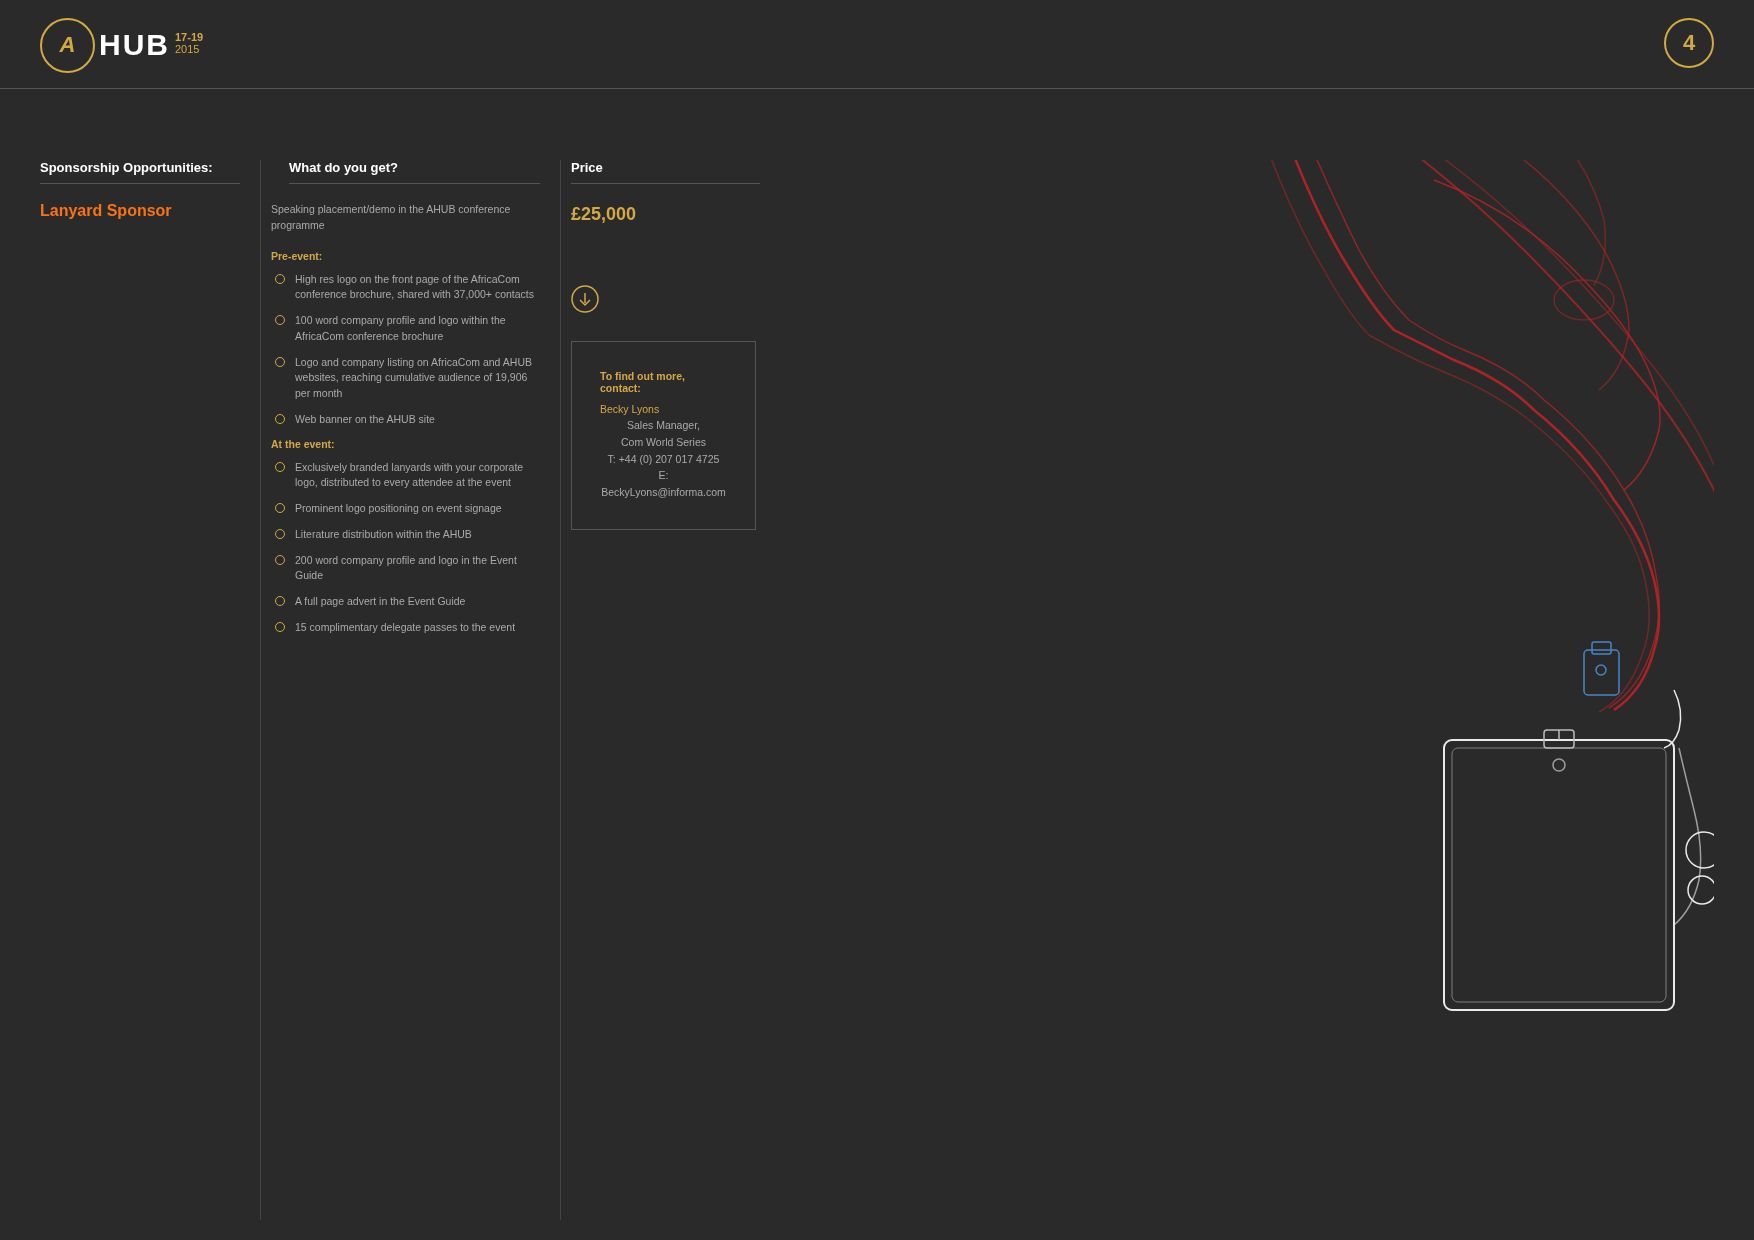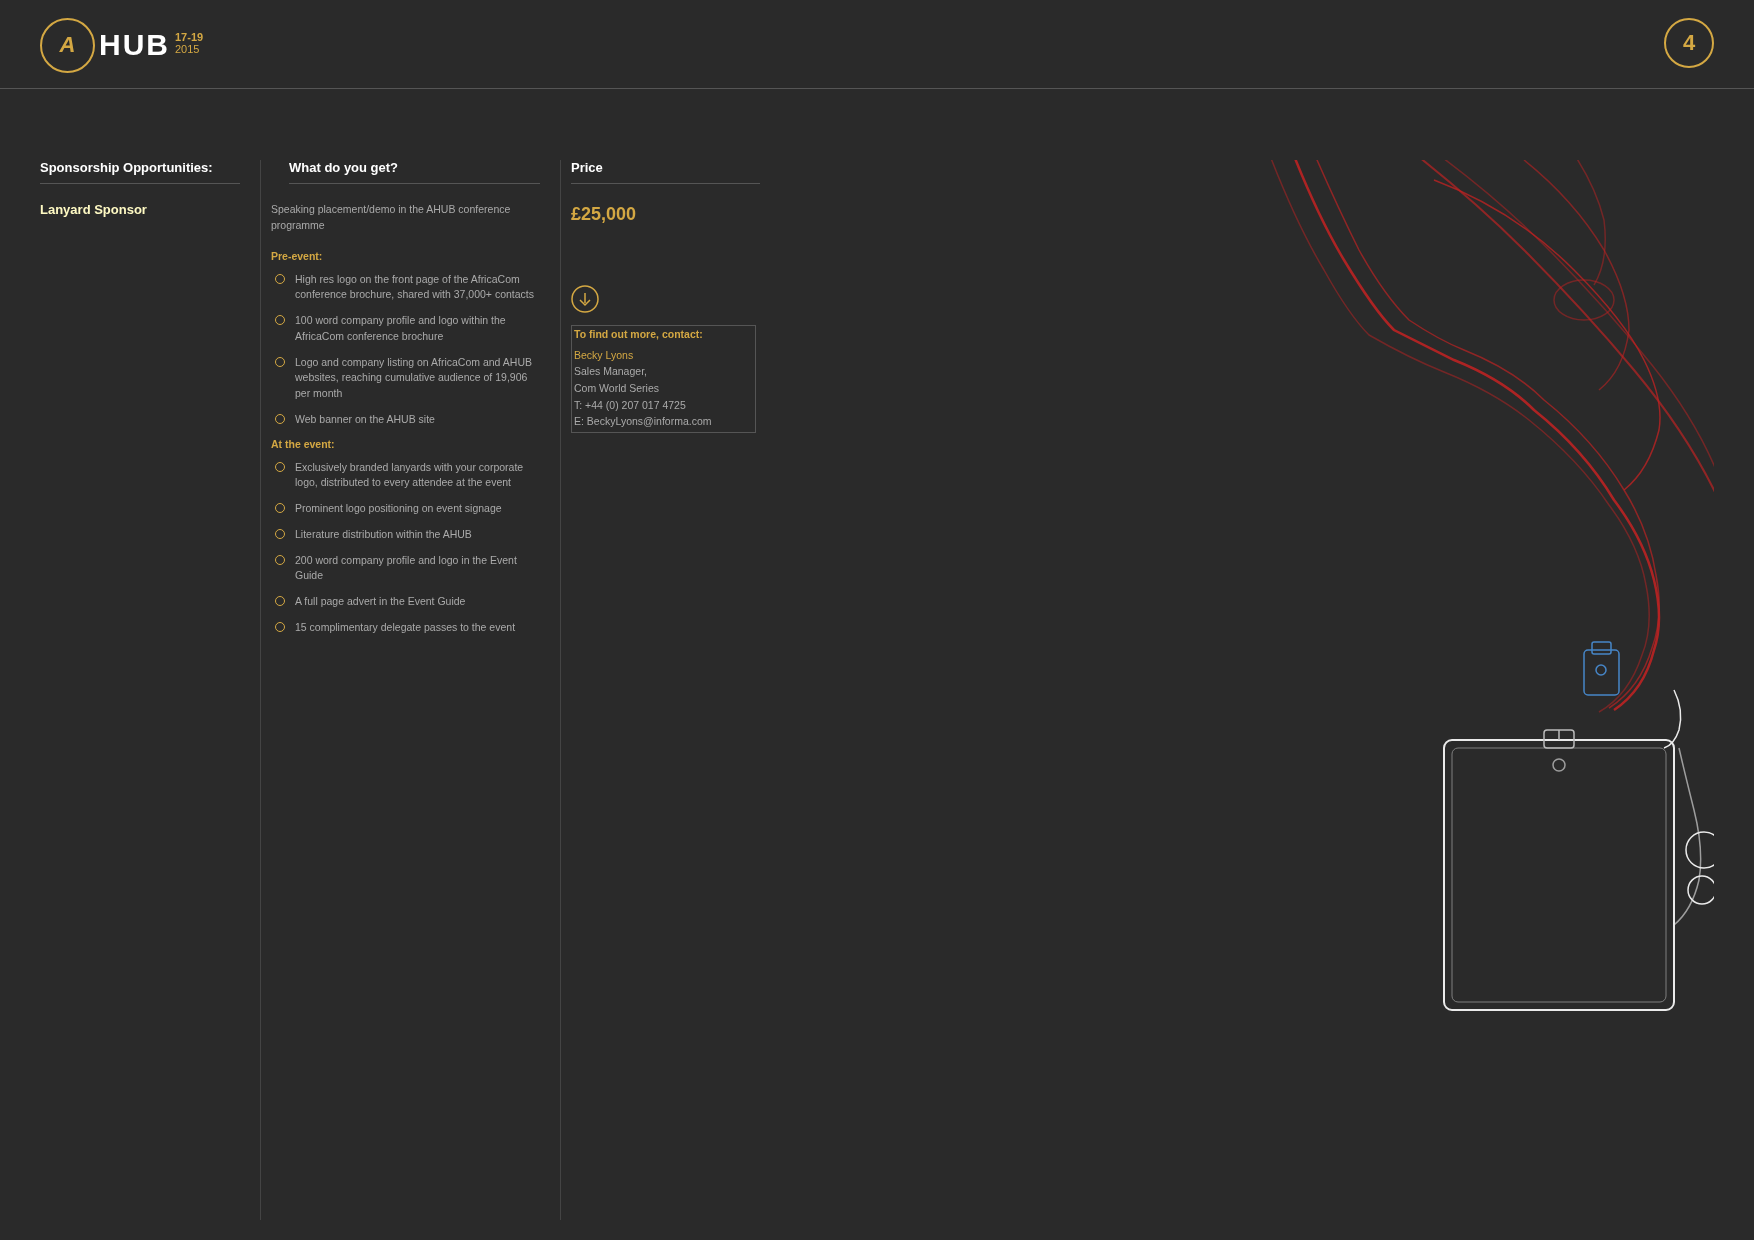--- a/index.html
+++ b/index.html
@@ -117,22 +117,22 @@
     .col-heading {
       color: #ffffff;
       font-size: 13px;
       font-weight: bold;
       margin-bottom: 18px;
       border-bottom: 1px solid #555;
       padding-bottom: 8px;
     }
 
     .sponsor-type {
-      color: #fef9c3;
-      font-size: 13px;
+      color: #f97316;
+      font-size: 16px;
       font-weight: bold;
       margin-bottom: 28px;
     }
 
     .sponsor-description {
       color: #aaaaaa;
       font-size: 10.5px;
       line-height: 1.6;
     }
 
@@ -216,41 +216,42 @@
       color: #d4a843;
       font-size: 18px;
       font-weight: bold;
       margin-bottom: 20px;
       margin-top: 20px;
     }
 
     
     .contact-box {
       border: 1px solid #555;
-      padding: 2px;
-      margin-top: 8px;
+      padding: 28px;
+      margin-top: 24px;
       max-width: 185px;
     }
 
     .contact-heading {
       color: #d4a843;
       font-size: 10.5px;
       font-weight: bold;
       margin-bottom: 5px;
     }
 
     .contact-name {
       color: #d4a843;
       font-size: 10.5px;
     }
 
     .contact-text {
       color: #aaaaaa;
       font-size: 10.5px;
       line-height: 1.6;
+      text-align: center;
     }
 
     
     .illustration-col {
       flex: 1;
       position: relative;
       overflow: hidden;
     }
 
     .lanyard-svg {

